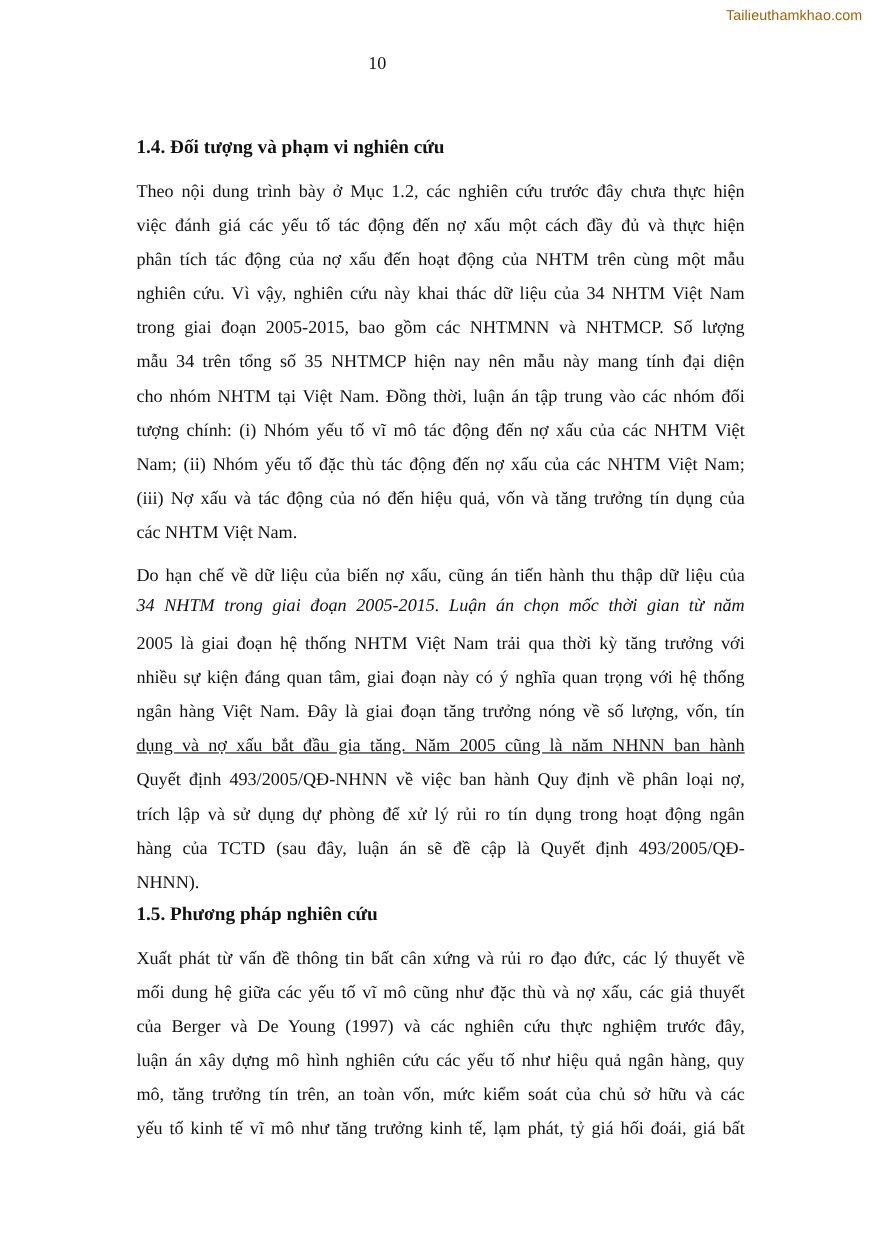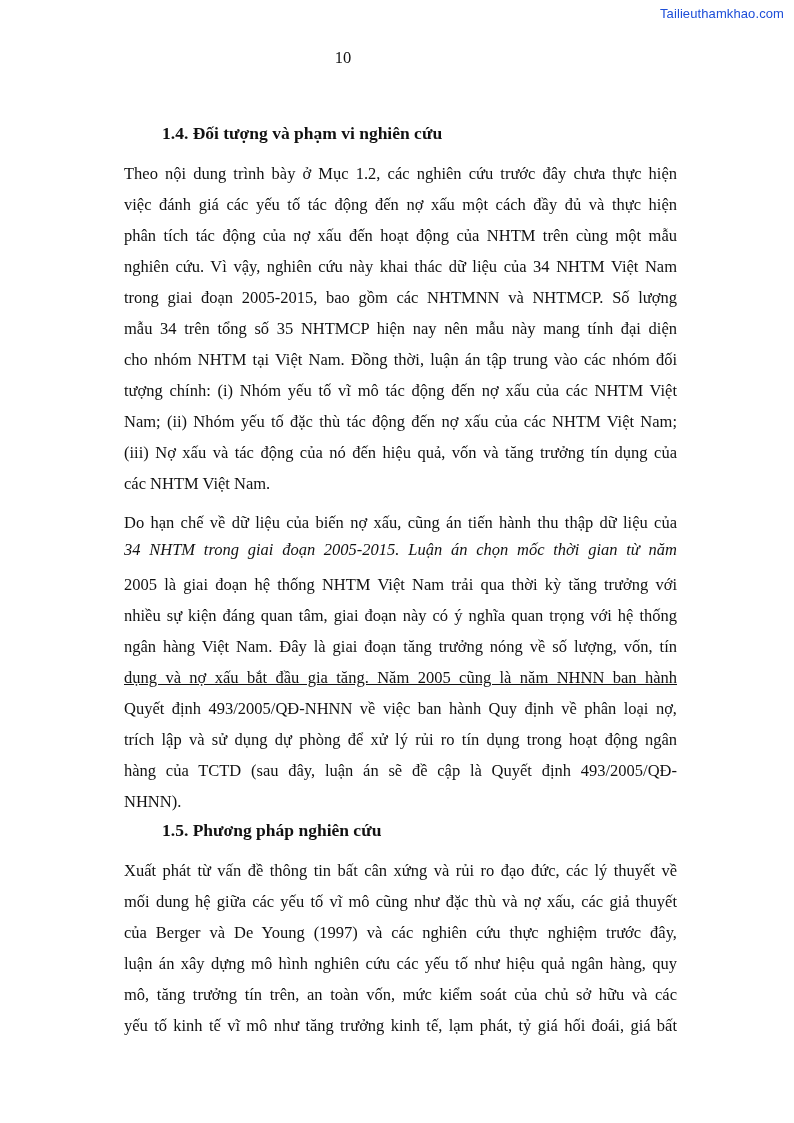--- a/index.html
+++ b/index.html
@@ -1,21 +1,21 @@
 <!DOCTYPE html>
 <html><head>
 <meta charset="utf-8">
 <style>
   html, body { margin: 0; padding: 0; background: #ffffff; }
   body { width: 794px; height: 1123px; position: relative; overflow: hidden;
          font-family: "Liberation Serif", "DejaVu Serif", serif; color: #111111; }
   .watermark { position: absolute; top: 6px; right: 10px; font-family: "Liberation Sans", "DejaVu Sans", sans-serif;
-               font-size: 13px; color: #1d4ed8; letter-spacing: 0.1px; }
+               font-size: 13px; color: #a16207; letter-spacing: 0.1px; }
   .page-number { position: absolute; top: 48px; left: 0; width: 686px; text-align: center; font-size: 16.5px; }
-  .heading { position: absolute; left: 124px; font-weight: bold; font-size: 17.5px; margin-left: 38px; }
+  .heading { position: absolute; left: 124px; font-weight: bold; font-size: 17.5px; }
   .line { position: absolute; left: 124px; width: 553px; font-size: 16.5px; line-height: 20px;
           text-align: justify; text-align-last: justify; white-space: nowrap; }
   .line.last { text-align-last: left; }
 </style>
 </head>
 <body>
 
 <div class="watermark">Tailieuthamkhao.com</div>
 <div class="page-number">10</div>
 

